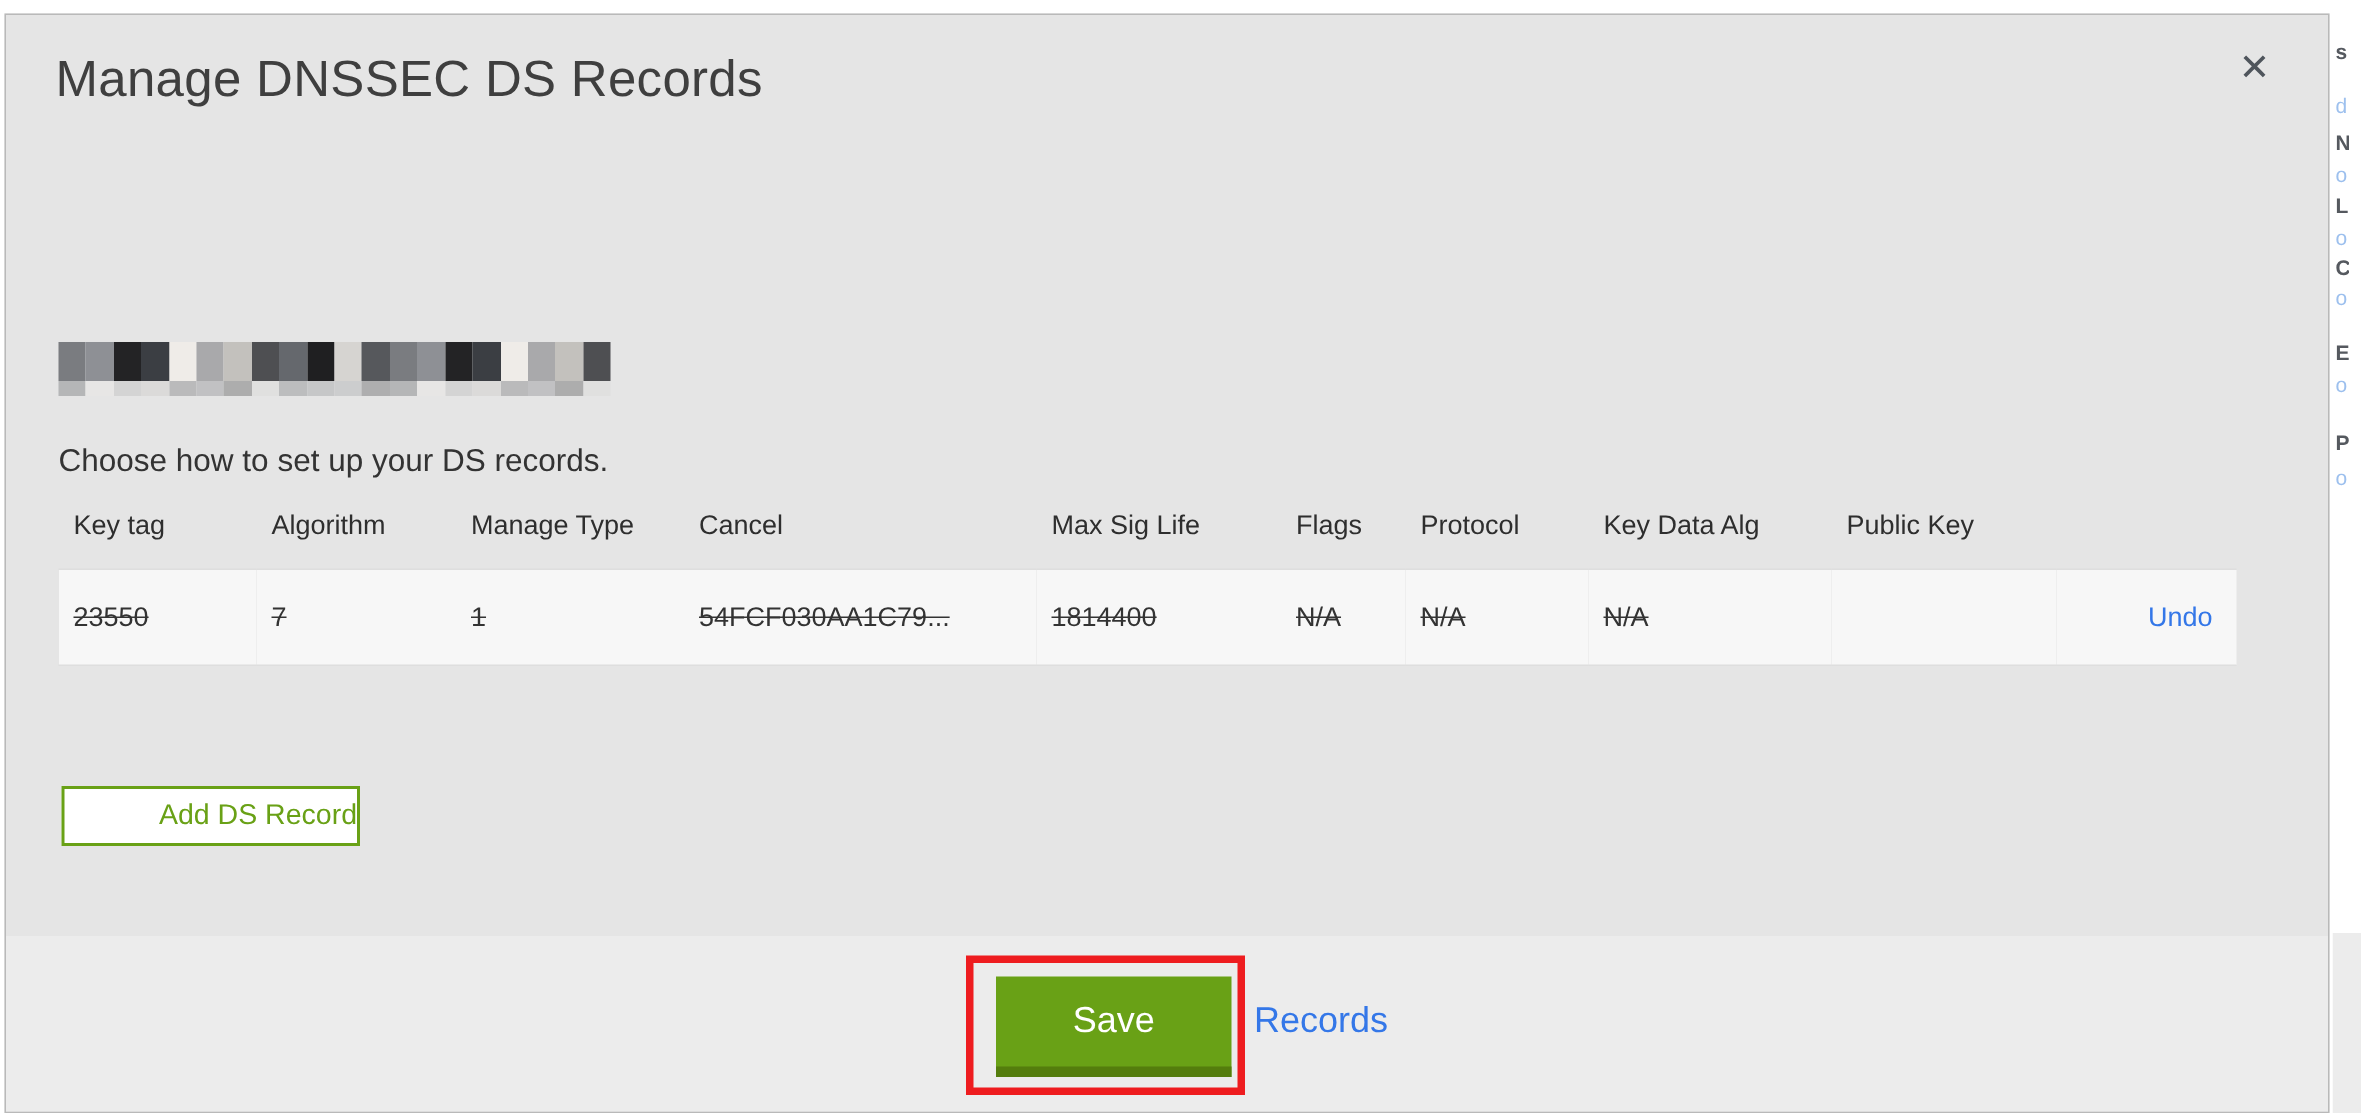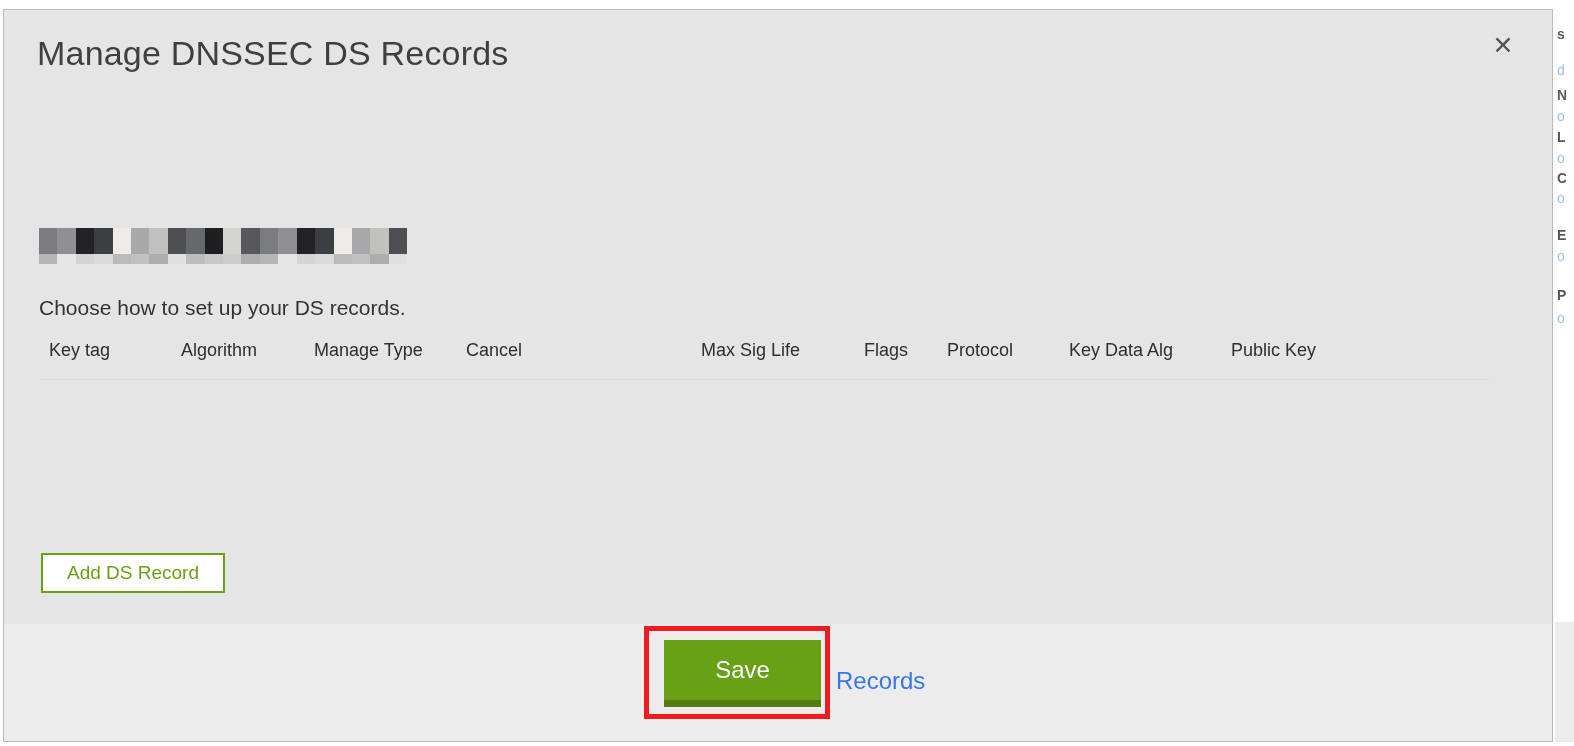--- a/index.html
+++ b/index.html
@@ -92,42 +92,42 @@
   .link {
     color: #3477e8;
     text-decoration: none;
     cursor: pointer;
   }
   .ds-table .link { font-size: 18px; }
 
   
   .add-btn {
     position: absolute;
-    left: 37px; top: 543px;
-    width: 184px; height: 40px;
+    left: 37px; top: 514px;
+    width: 199px; height: 40px;
     background: #ffffff;
     border: 2px solid #69a116;
     color: #69a116;
     font-size: 19px;
     font-family: "Liberation Sans", sans-serif;
-    text-align: center;
+    text-align: right;
     line-height: 36px;
     cursor: pointer;
   }
 
   
   .modal-footer {
     position: absolute;
     left: 0; bottom: 0;
     width: 100%; height: 117px;
     background: #ececec;
   }
   .red-annotation {
     position: absolute;
-    left: 640px; top: 2px;
+    left: 640px; top: 13px;
     width: 186px; height: 93px;
     border: 5px solid #ee1c1f;
     background: transparent;
   }
   .save-btn {
     position: absolute;
     left: 15px; top: 9px;
     width: 157px; height: 67px;
     background: #69a116;
     border: none;
@@ -247,20 +247,32 @@
         <th>Cancel</th>
         <th>Max Sig Life</th>
         <th>Flags</th>
         <th>Protocol</th>
         <th>Key Data Alg</th>
         <th>Public Key</th>
         <th></th>
       </tr>
     </thead>
     <tbody>
+      <tr class="alt">
+        <td class="struck">23550</td>
+        <td class="struck">7</td>
+        <td class="struck">1</td>
+        <td class="struck">54FCF030AA1C79...</td>
+        <td class="struck">1814400</td>
+        <td class="struck">N/A</td>
+        <td class="struck">N/A</td>
+        <td class="struck">N/A</td>
+        <td></td>
+        <td class="action-cell"><a class="link">Undo</a></td>
+      </tr>
     </tbody>
   </table>
 
   <button class="add-btn">Add DS Record</button>
 
   <div class="modal-footer">
     <div class="red-annotation">
       <button class="save-btn">Save</button>
     </div>
     <a class="link cancel-link">Records</a>

